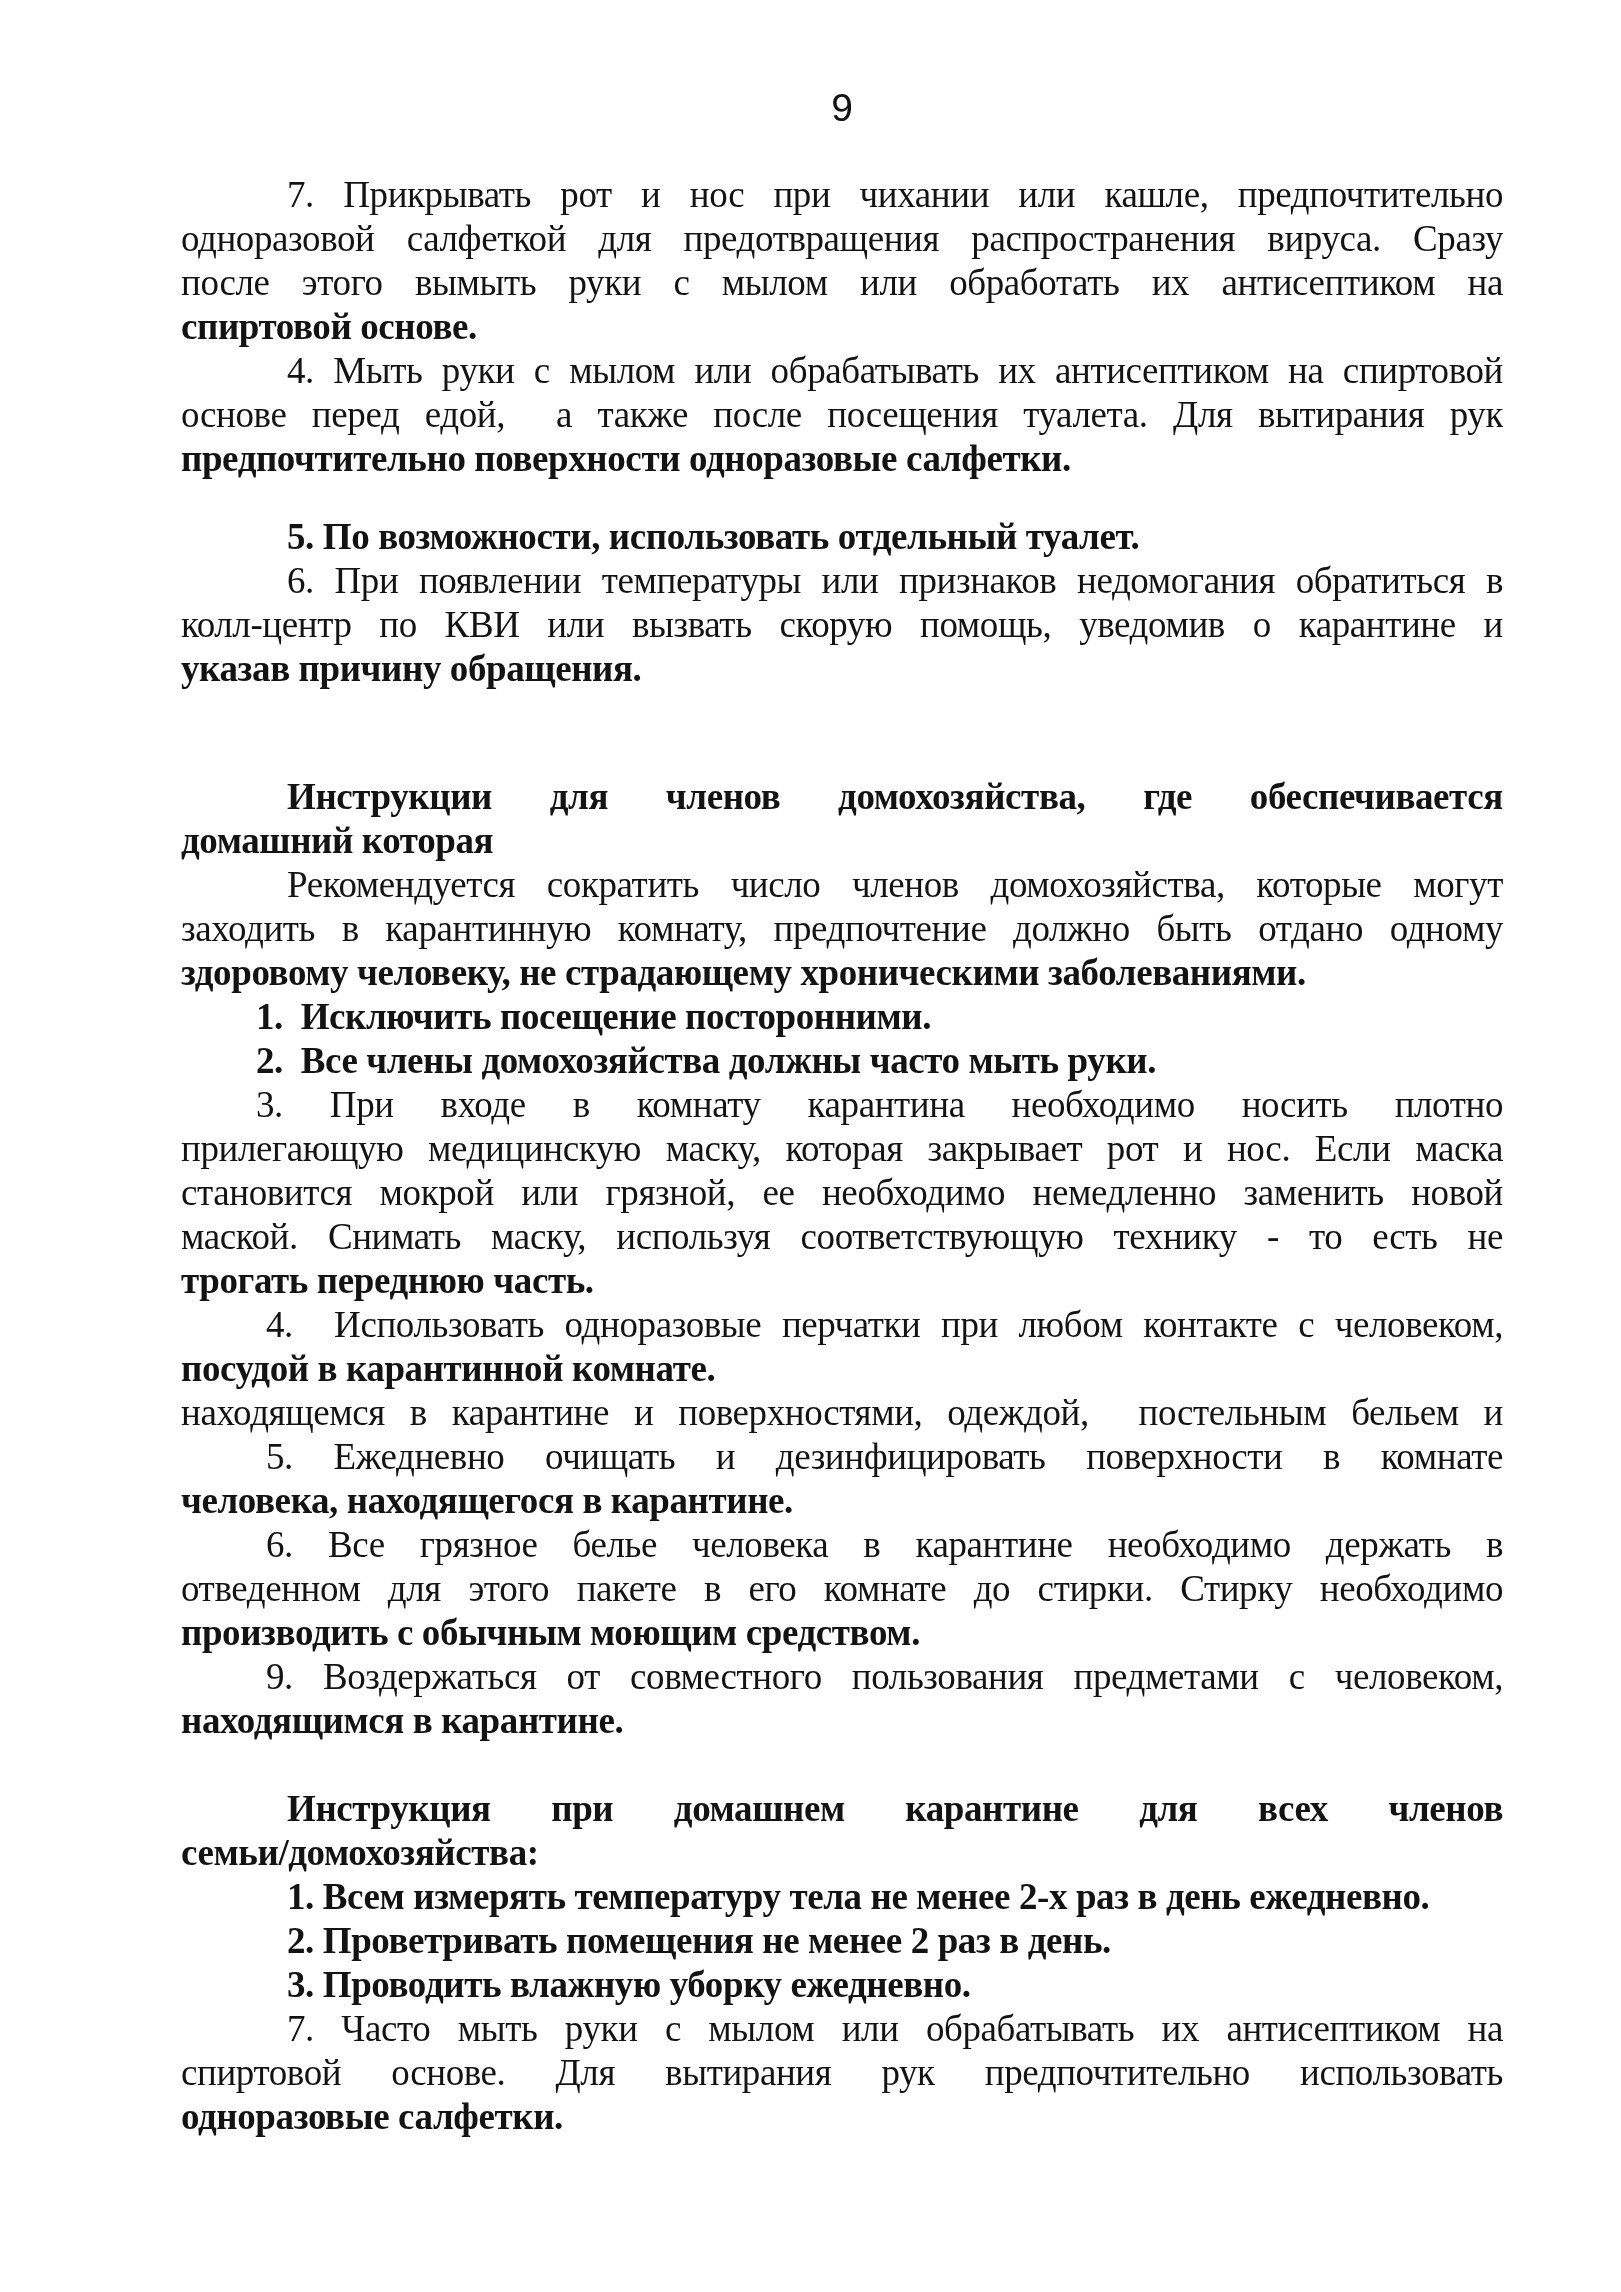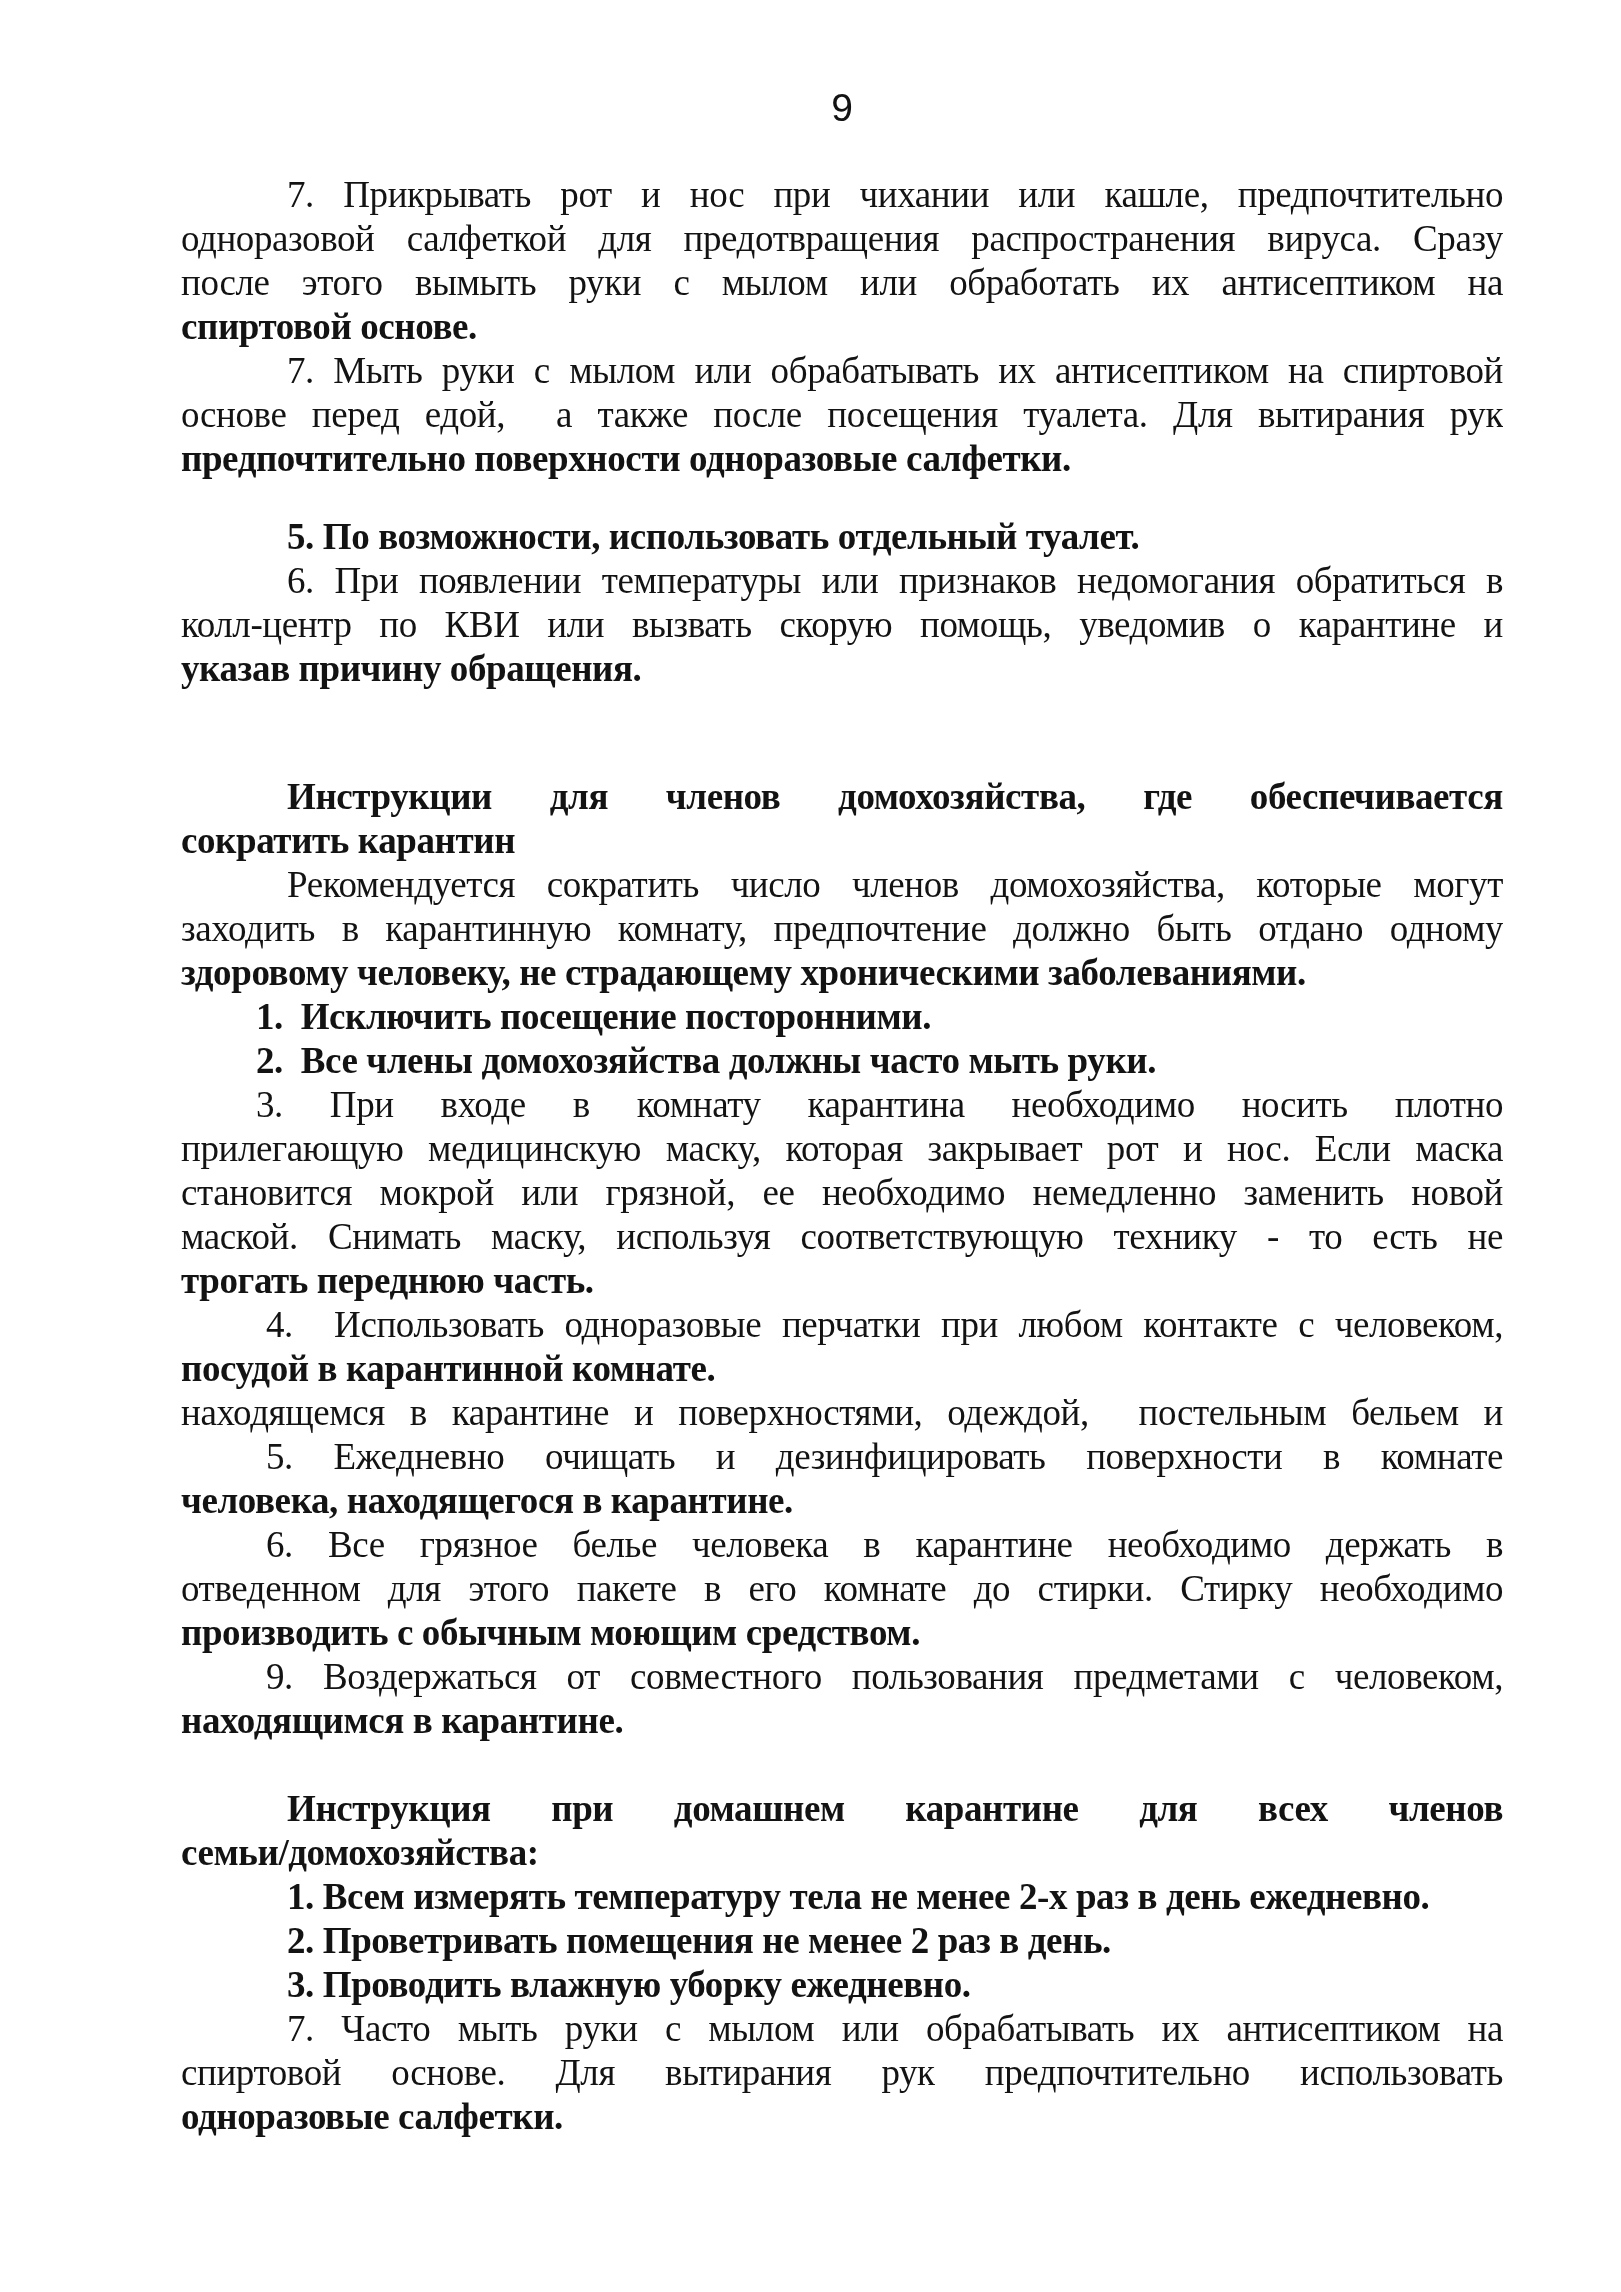--- a/index.html
+++ b/index.html
@@ -49,36 +49,36 @@
 <div class="page">
   <div class="pagenum">9</div>
   <div class="content">
       <div class="block para">
         <div class="line first" style="text-indent: 106px;">7. Прикрывать рот и нос при чихании или кашле, предпочтительно</div>
         <div class="line">одноразовой салфеткой для предотвращения распространения вируса. Сразу</div>
         <div class="line">после этого вымыть руки с мылом или обработать их антисептиком на</div>
         <div class="line last">спиртовой основе.</div>
       </div>
       <div class="block para">
-        <div class="line first" style="text-indent: 106px;">7. Мыть руки с мылом или обрабатывать их антисептиком на спиртовой</div>
+        <div class="line first" style="text-indent: 106px;">4. Мыть руки с мылом или обрабатывать их антисептиком на спиртовой</div>
         <div class="line">основе перед едой,&nbsp; а также после посещения туалета. Для вытирания рук</div>
         <div class="line last">предпочтительно поверхности одноразовые салфетки.</div>
       </div>
       <div class="block para">
         <div class="line first last" style="text-indent: 106px; margin-top: 34px;">5. По возможности, использовать отдельный туалет.</div>
       </div>
       <div class="block para">
         <div class="line first" style="text-indent: 106px;">6. При появлении температуры или признаков недомогания обратиться в</div>
         <div class="line">колл-центр по КВИ или вызвать скорую помощь, уведомив о карантине и</div>
         <div class="line last">указав причину обращения.</div>
       </div>
       <div class="block blank"></div>
       <div class="block heading">
         <div class="line first" style="text-indent: 106px; margin-top: 40px;">Инструкции для членов домохозяйства, где обеспечивается</div>
-        <div class="line last">сократить карантин</div>
+        <div class="line last">домашний которая</div>
       </div>
       <div class="block para">
         <div class="line first" style="text-indent: 106px;">Рекомендуется сократить число членов домохозяйства, которые могут</div>
         <div class="line">заходить в карантинную комнату, предпочтение должно быть отдано одному</div>
         <div class="line last">здоровому человеку, не страдающему хроническими заболеваниями.</div>
       </div>
       <div class="block para">
         <div class="line first last" style="text-indent: 75px;">1.&nbsp;&nbsp;Исключить посещение посторонними.</div>
       </div>
       <div class="block para">

